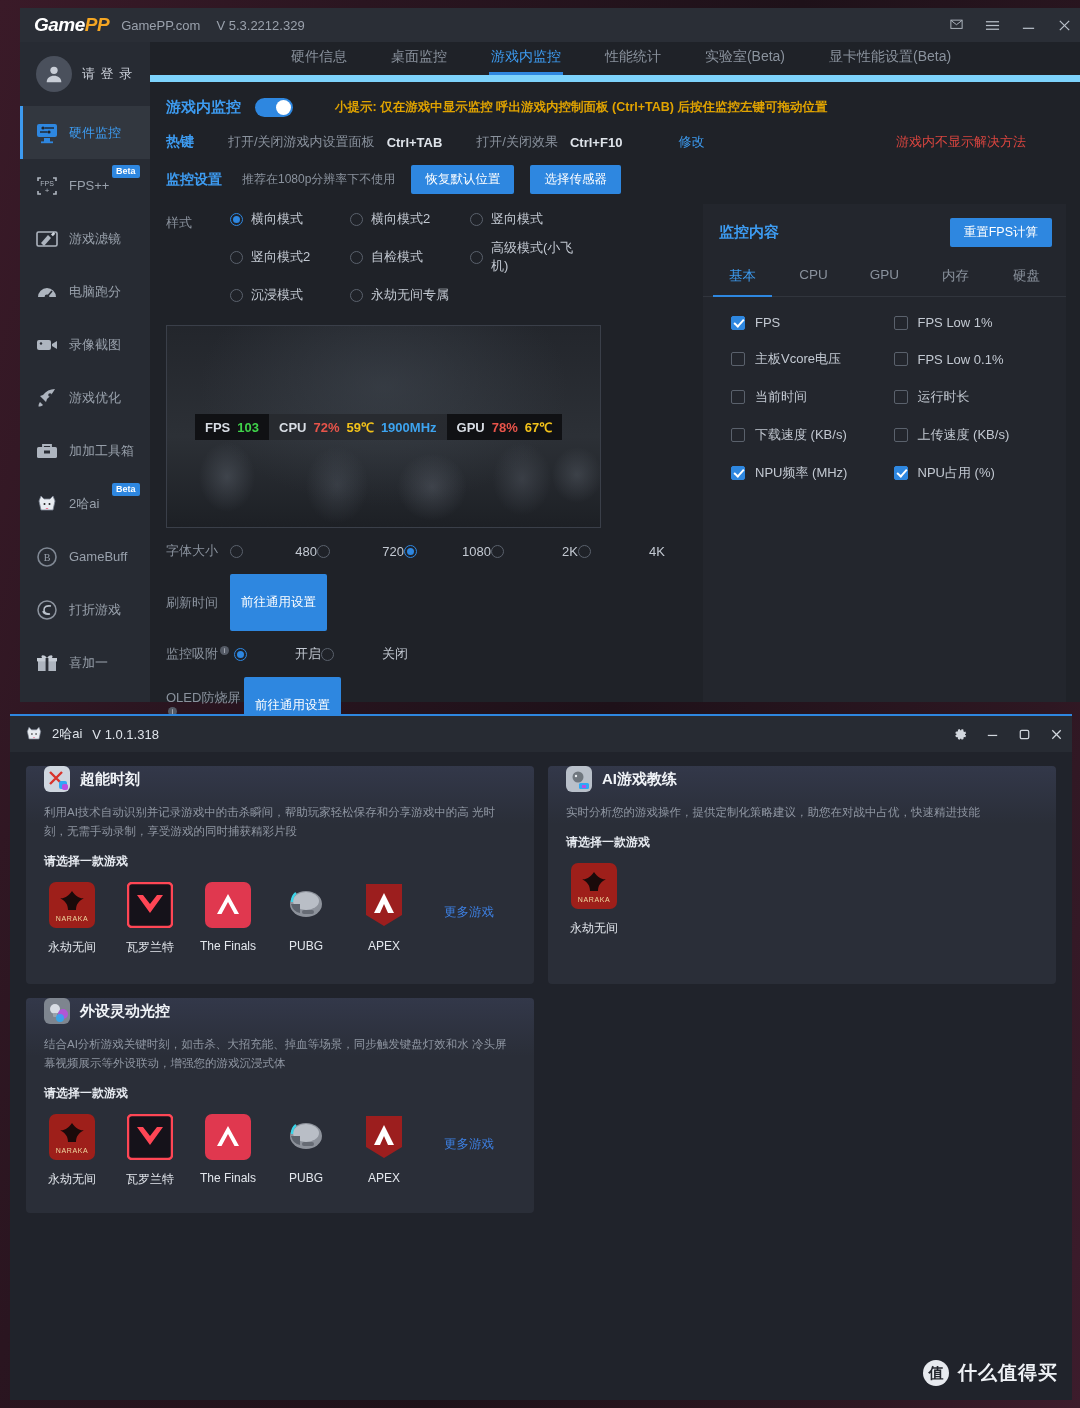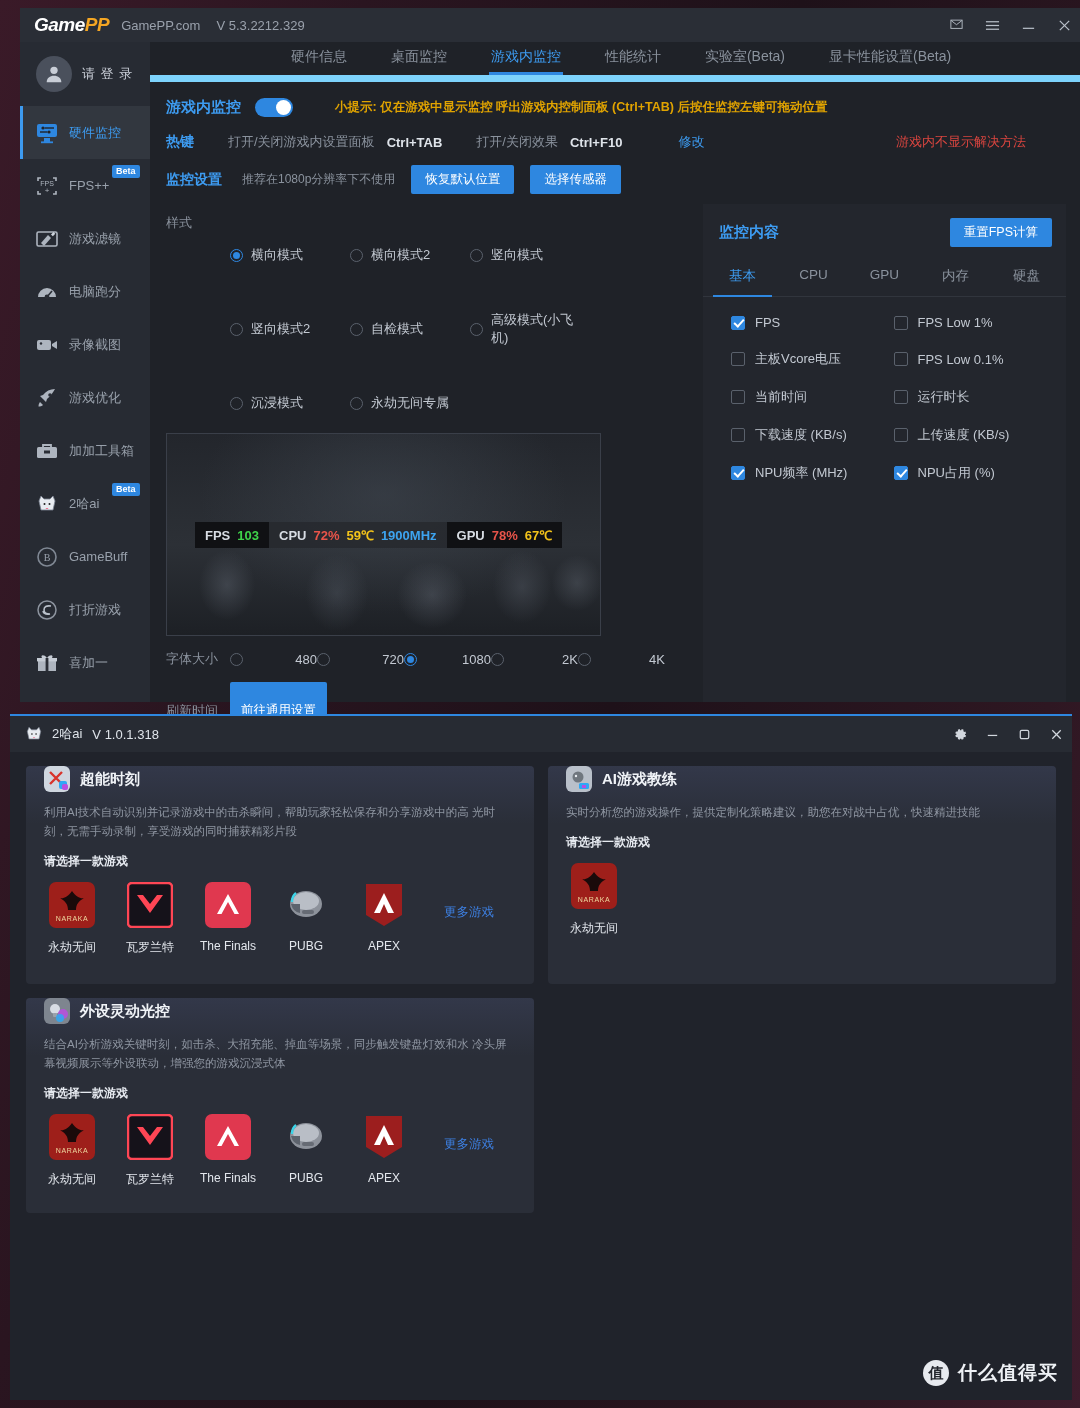--- a/index.html
+++ b/index.html
@@ -119,21 +119,21 @@
 
   .split { display: flex; flex: 1; min-height: 0; }
   .left-col { width: 545px; flex: 0 0 545px; }
   .right-col { flex: 1; margin-left: 8px; background: #23262d; }
 
   .style-row { display: flex; align-items: flex-start; padding: 6px 0 0 16px; }
   .style-lbl { color: #8a929d; font-size: 13px; width: 64px; flex: 0 0 64px; padding-top: 4px; }
   .radio-grid { display: flex; flex-wrap: wrap; }
   .radio-item {
     display: flex; align-items: center; gap: 8px; width: 120px;
-    margin-bottom: 11px; color: #c3c9d2; font-size: 13px; cursor: pointer; margin-top: 36px;
+    margin-bottom: 11px; color: #c3c9d2; font-size: 13px; cursor: pointer;
   }
   .radio-dot {
     width: 13px; height: 13px; border-radius: 50%; border: 1px solid #5a616c;
     flex: 0 0 13px; position: relative; background: transparent;
   }
   .radio-item.on .radio-dot { border-color: #2e87e0; }
   .radio-item.on .radio-dot::after {
     content: ""; position: absolute; left: 2px; top: 2px; width: 7px; height: 7px;
     border-radius: 50%; background: #2e87e0;
   }

